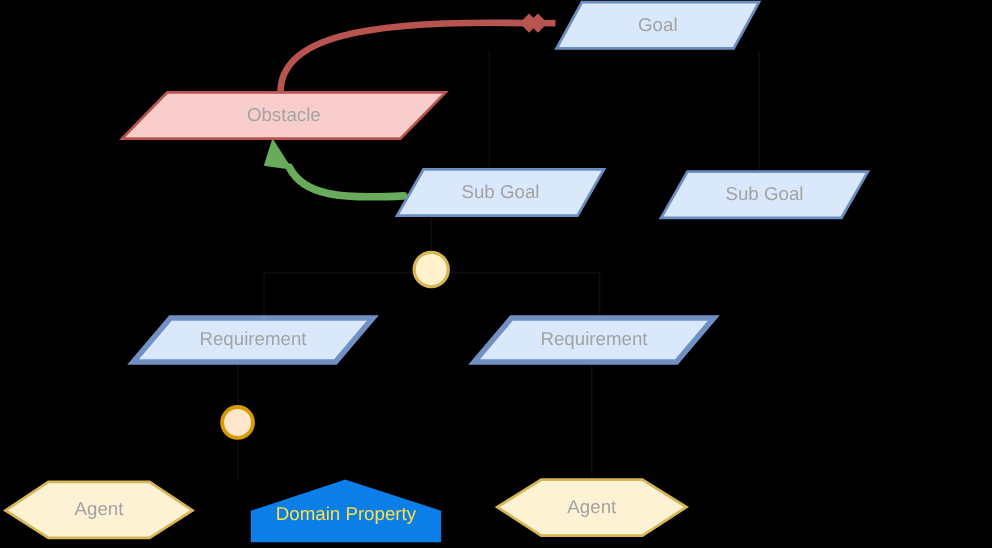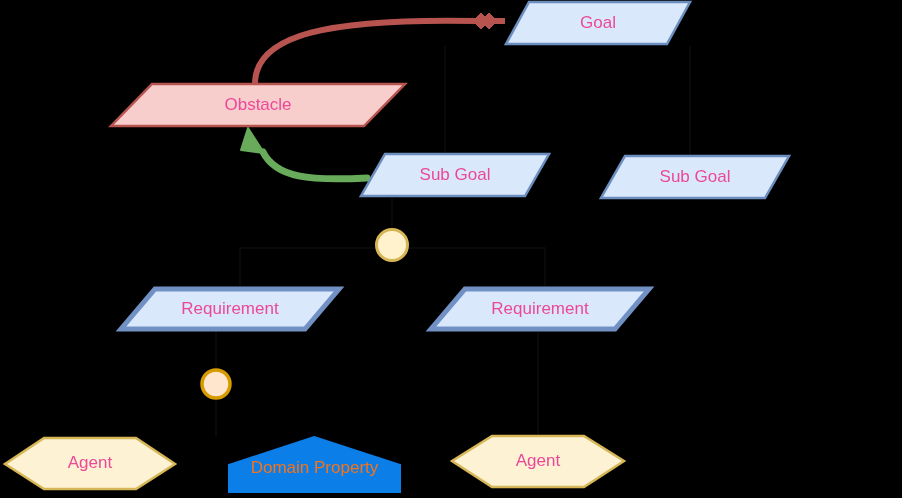--- a/index.html
+++ b/index.html
@@ -26,27 +26,27 @@
     height: 498px;
   }
   .node-label {
     position: absolute;
     display: flex;
     align-items: center;
     justify-content: center;
     pointer-events: none;
     text-align: center;
     white-space: nowrap;
-    color: #ec4899;
+    color: #a3a3a3;
     font-size: 17px;
     font-family: "Liberation Sans", sans-serif;
     line-height: 1.1;
   }
   .node-label.light {
-    color: #f97316;
+    color: #fde047;
   }
   .hit {
     position: absolute;
     cursor: pointer;
   }
 </style>
 </head>
 <body>
 
 <div id="canvas">

